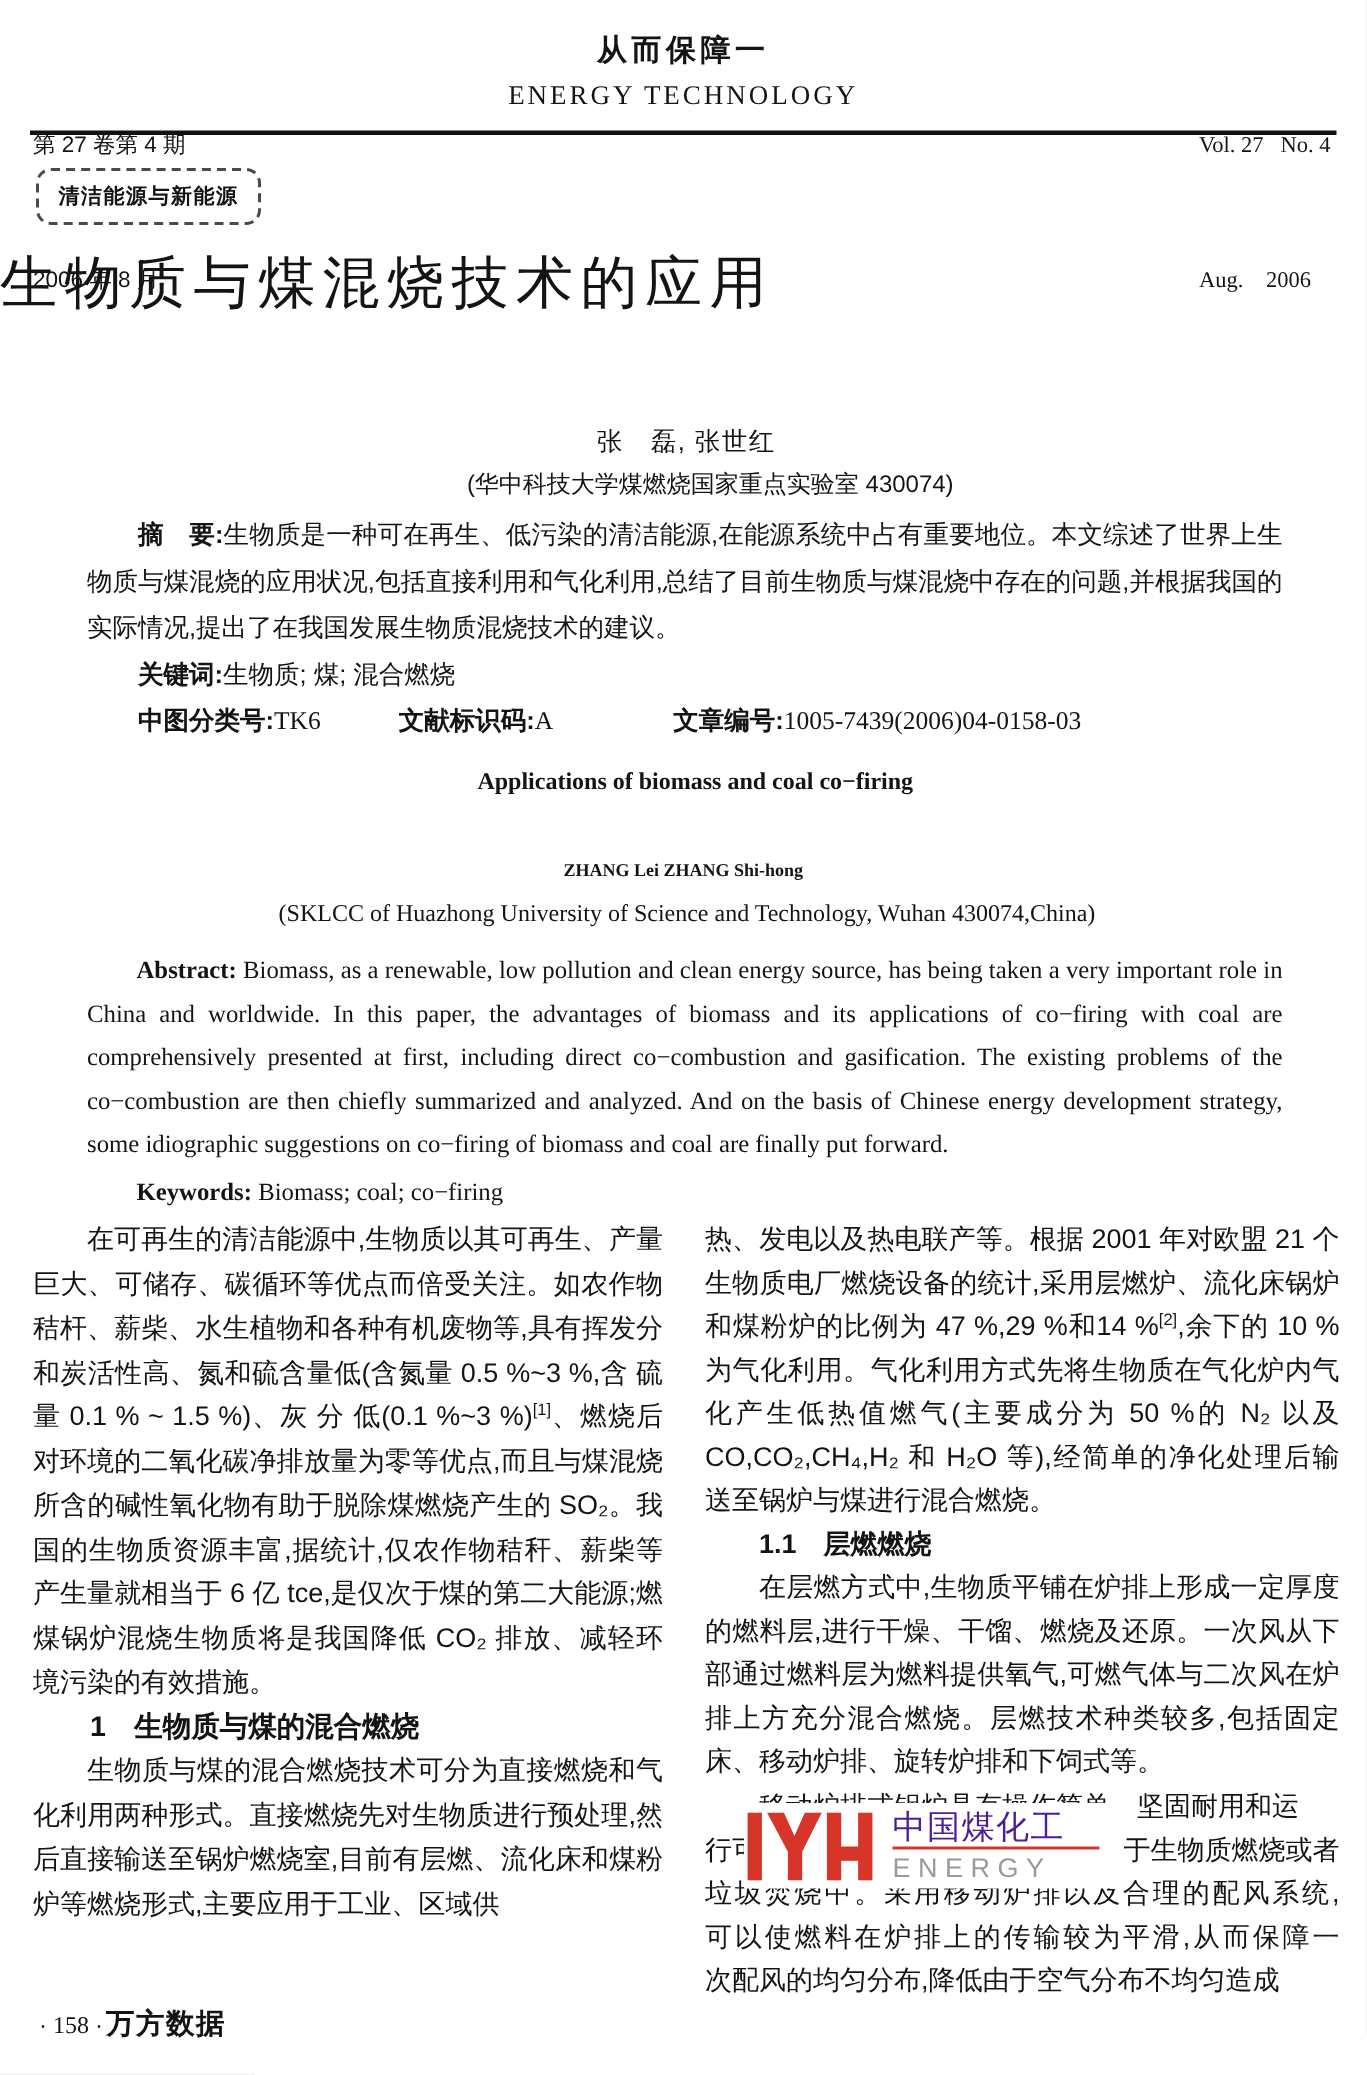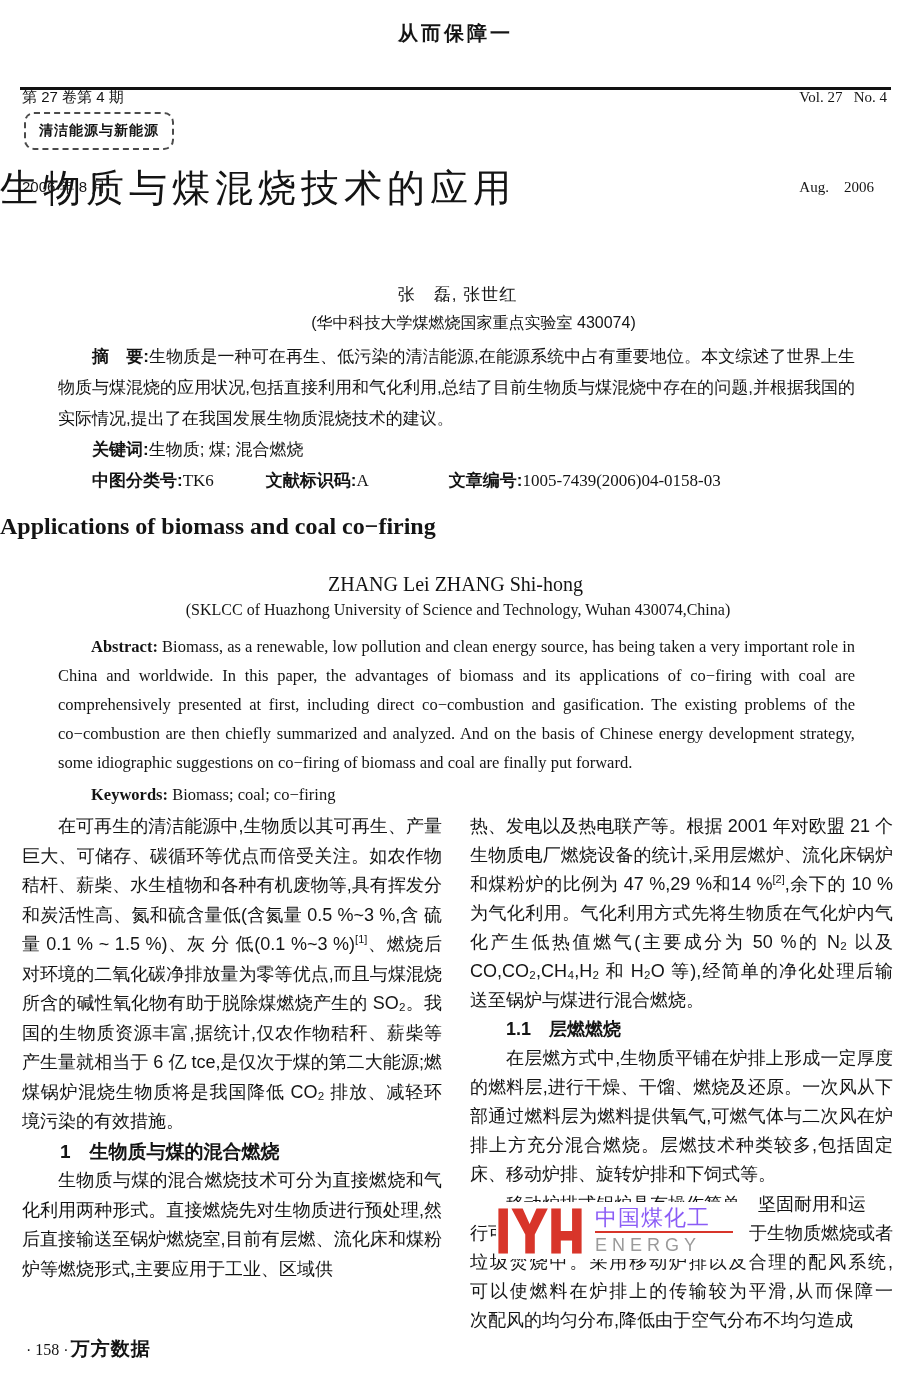--- a/index.html
+++ b/index.html
@@ -29,24 +29,24 @@
   .zh-abs{position:absolute;left:58px;width:797px;top:341px;font-size:17px;line-height:31px;text-align:justify;}
   .zh-abs p{margin:0;text-indent:2em;}
   .lbl{font-weight:bold;}
   .meta-line{margin-top:10px;text-indent:2em;}
   .kw-line{margin-top:9px;text-indent:2em;font-size:17px;}
   .mono-val{font-family:"Liberation Serif",serif;}
   .gap-m{display:inline-block;width:52px;}
   .gap-l{display:inline-block;width:80px;}
 
   
-  .title-en{position:absolute;left:0;right:0;top:513px;
-            font-family:"Liberation Serif",serif;font-size:24px;font-weight:bold;}
+  .title-en{position:absolute;left:0;right:0;top:513px;text-align:center;
+            font-family:"Liberation Serif",serif;font-size:16px;font-weight:bold;padding-left:16px;}
   .authors-en{position:absolute;left:0;right:0;top:573px;text-align:center;
-              font-family:"Liberation Serif",serif;font-size:20px;font-weight:normal;}
+              font-family:"Liberation Serif",serif;font-size:12px;font-weight:bold;}
   .affil-en{position:absolute;left:5px;right:0;top:601px;text-align:center;
             font-family:"Liberation Serif",serif;font-size:16px;}
   .en-abs{position:absolute;left:58px;width:797px;top:632px;font-family:"Liberation Serif",serif;
           font-size:16.5px;line-height:29px;text-align:justify;}
   .en-abs p{margin:0;text-indent:2em;}
   .en-abs .kw{margin-top:3px;}
 
   
   .col{position:absolute;top:812px;font-size:18px;line-height:29.5px;text-align:justify;}
   .col-left{left:22px;width:420px;}
@@ -62,40 +62,41 @@
   .wm-line{height:29px;text-align:justify;text-align-last:justify;}
   .wm-line.first{text-indent:2em;text-align-last:auto;}
   .wm-line.flexline{display:flex;justify-content:space-between;text-align-last:auto;}
   .wm-line.plain{text-align-last:auto;}
 
   
   .wm-box{position:absolute;left:26px;top:12px;width:252px;height:57px;background:#fff;
           display:flex;align-items:center;gap:11px;z-index:5;}
   .wm-logo{flex:0 0 auto;display:block;}
   .wm-txt{display:flex;flex-direction:column;}
-  .wm-cn{font-size:22px;color:#8b5cf6;letter-spacing:1px;line-height:24px;}
+  .wm-cn{font-size:22px;color:#4c1d95;letter-spacing:1px;line-height:24px;}
   .wm-underline{height:2px;background:#d8352a;margin:1px 0 2px;width:138px;}
   .wm-en{font-size:18px;color:#9a9a9a;letter-spacing:5px;line-height:20px;}
 
   
   .footer{position:absolute;left:26px;top:1336px;font-size:16px;display:flex;align-items:baseline;}
   .pg-num{font-family:"Liberation Serif",serif;margin:0 4px;}
   .wf-brand{font-size:19px;font-weight:bold;margin-left:2px;letter-spacing:1px;}
 </style>
 </head>
 <body>
 
 <div class="page">
 
   <div class="hdr-left">
     <div>第 27 卷第 4 期</div>
     <div>2006 年 8 月</div>
   </div>
   <div class="hdr-center">
     <div class="jname-cn">从而保障一</div>
+    <div class="jname-en">ENERGY TECHNOLOGY</div>
   </div>
   <div class="hdr-right">
     <div>Vol. 27   No. 4</div>
     <div>Aug.    2006</div>
   </div>
   <div class="rule"></div>
 
   <div class="badge">清洁能源与新能源</div>
 
   <div class="title-cn">生物质与煤混烧技术的应用</div>

